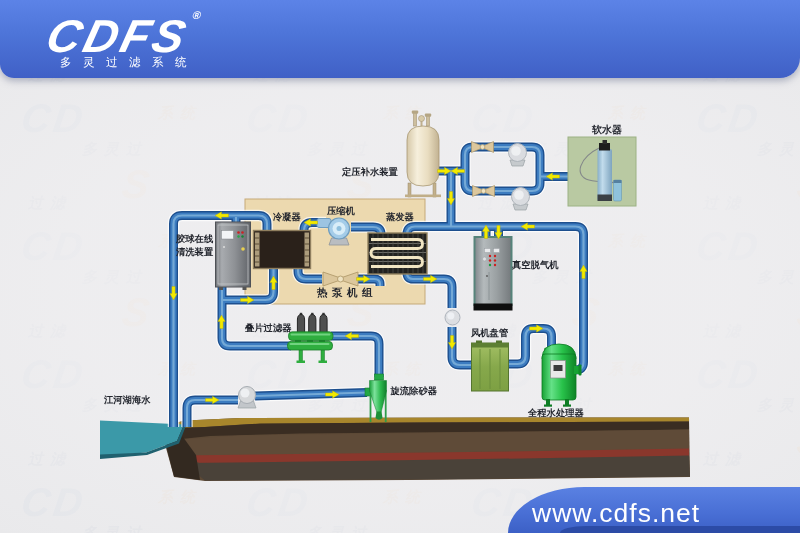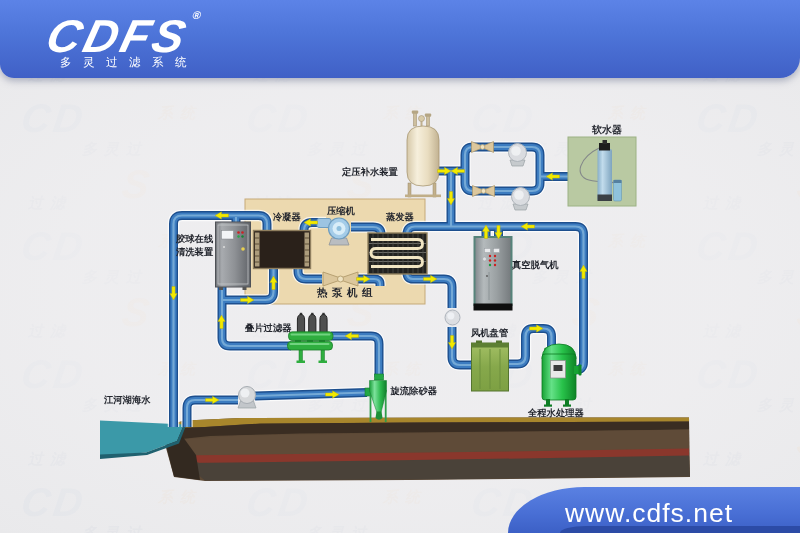--- a/index.html
+++ b/index.html
@@ -5,21 +5,21 @@
 html,body{margin:0;padding:0;}
 body{width:800px;height:533px;overflow:hidden;position:relative;background:#e9e9eb;font-family:"Liberation Sans",sans-serif;}
 #header{position:absolute;left:0;top:0;width:800px;height:78px;background:linear-gradient(180deg,#5c83e7 0%,#4d74d8 45%,#4060c6 100%);border-radius:0 0 20px 14px;box-shadow:0 3px 7px rgba(110,118,145,.5);z-index:5;}
 #logo{position:absolute;left:42px;top:13px;color:#fff;}
 #logo .big{font-style:italic;font-weight:bold;font-size:46px;letter-spacing:3px;transform:skewX(-14deg) scaleX(1.02);transform-origin:left bottom;line-height:1;}
 #logo .reg{position:absolute;left:137px;top:-3px;font-size:11px;font-style:normal;}
 #logo .sub{margin-top:-4px;margin-left:18px;font-size:11.5px;font-weight:normal;letter-spacing:11.5px;white-space:nowrap;}
 #title{position:absolute;right:42px;top:24px;color:#fff;font-size:30px;font-weight:bold;letter-spacing:4.5px;text-shadow:0 2px 3px rgba(25,45,100,.35);}
 #ribbon{position:absolute;left:508px;top:487px;width:300px;height:46px;background:linear-gradient(180deg,#5a81e2 0%,#486ed4 60%,#3c60c6 100%);border-top-left-radius:78px 47px;z-index:5;}
 #ribbon .dark{position:absolute;left:52px;bottom:0;right:0;height:7px;background:#2c4ba6;border-top-left-radius:45px 12px;}
-#ribbon .txt{position:absolute;left:24px;top:11px;width:234px;text-align:center;color:#fff;font-size:26.5px;letter-spacing:1px;}
+#ribbon .txt{position:absolute;left:24px;top:11px;width:234px;color:#fff;font-size:26.5px;letter-spacing:1px;}
 #diag{position:absolute;left:0;top:0;z-index:2;}
 .ph{stroke:rgba(255,255,255,.75);stroke-width:11.5;fill:none;stroke-linejoin:round;stroke-linecap:butt}
 .po{stroke:#1d4f8e;stroke-width:9;fill:none;stroke-linejoin:round;stroke-linecap:butt}
 .pm{stroke:#3c7cc0;stroke-width:6.2;fill:none;stroke-linejoin:round;stroke-linecap:butt}
 .pi{stroke:#74a9d6;stroke-width:2.2;fill:none;stroke-linejoin:round;stroke-linecap:butt}
 </style>
 </head>
 <body>
 <div id="header">
   <div id="logo">

